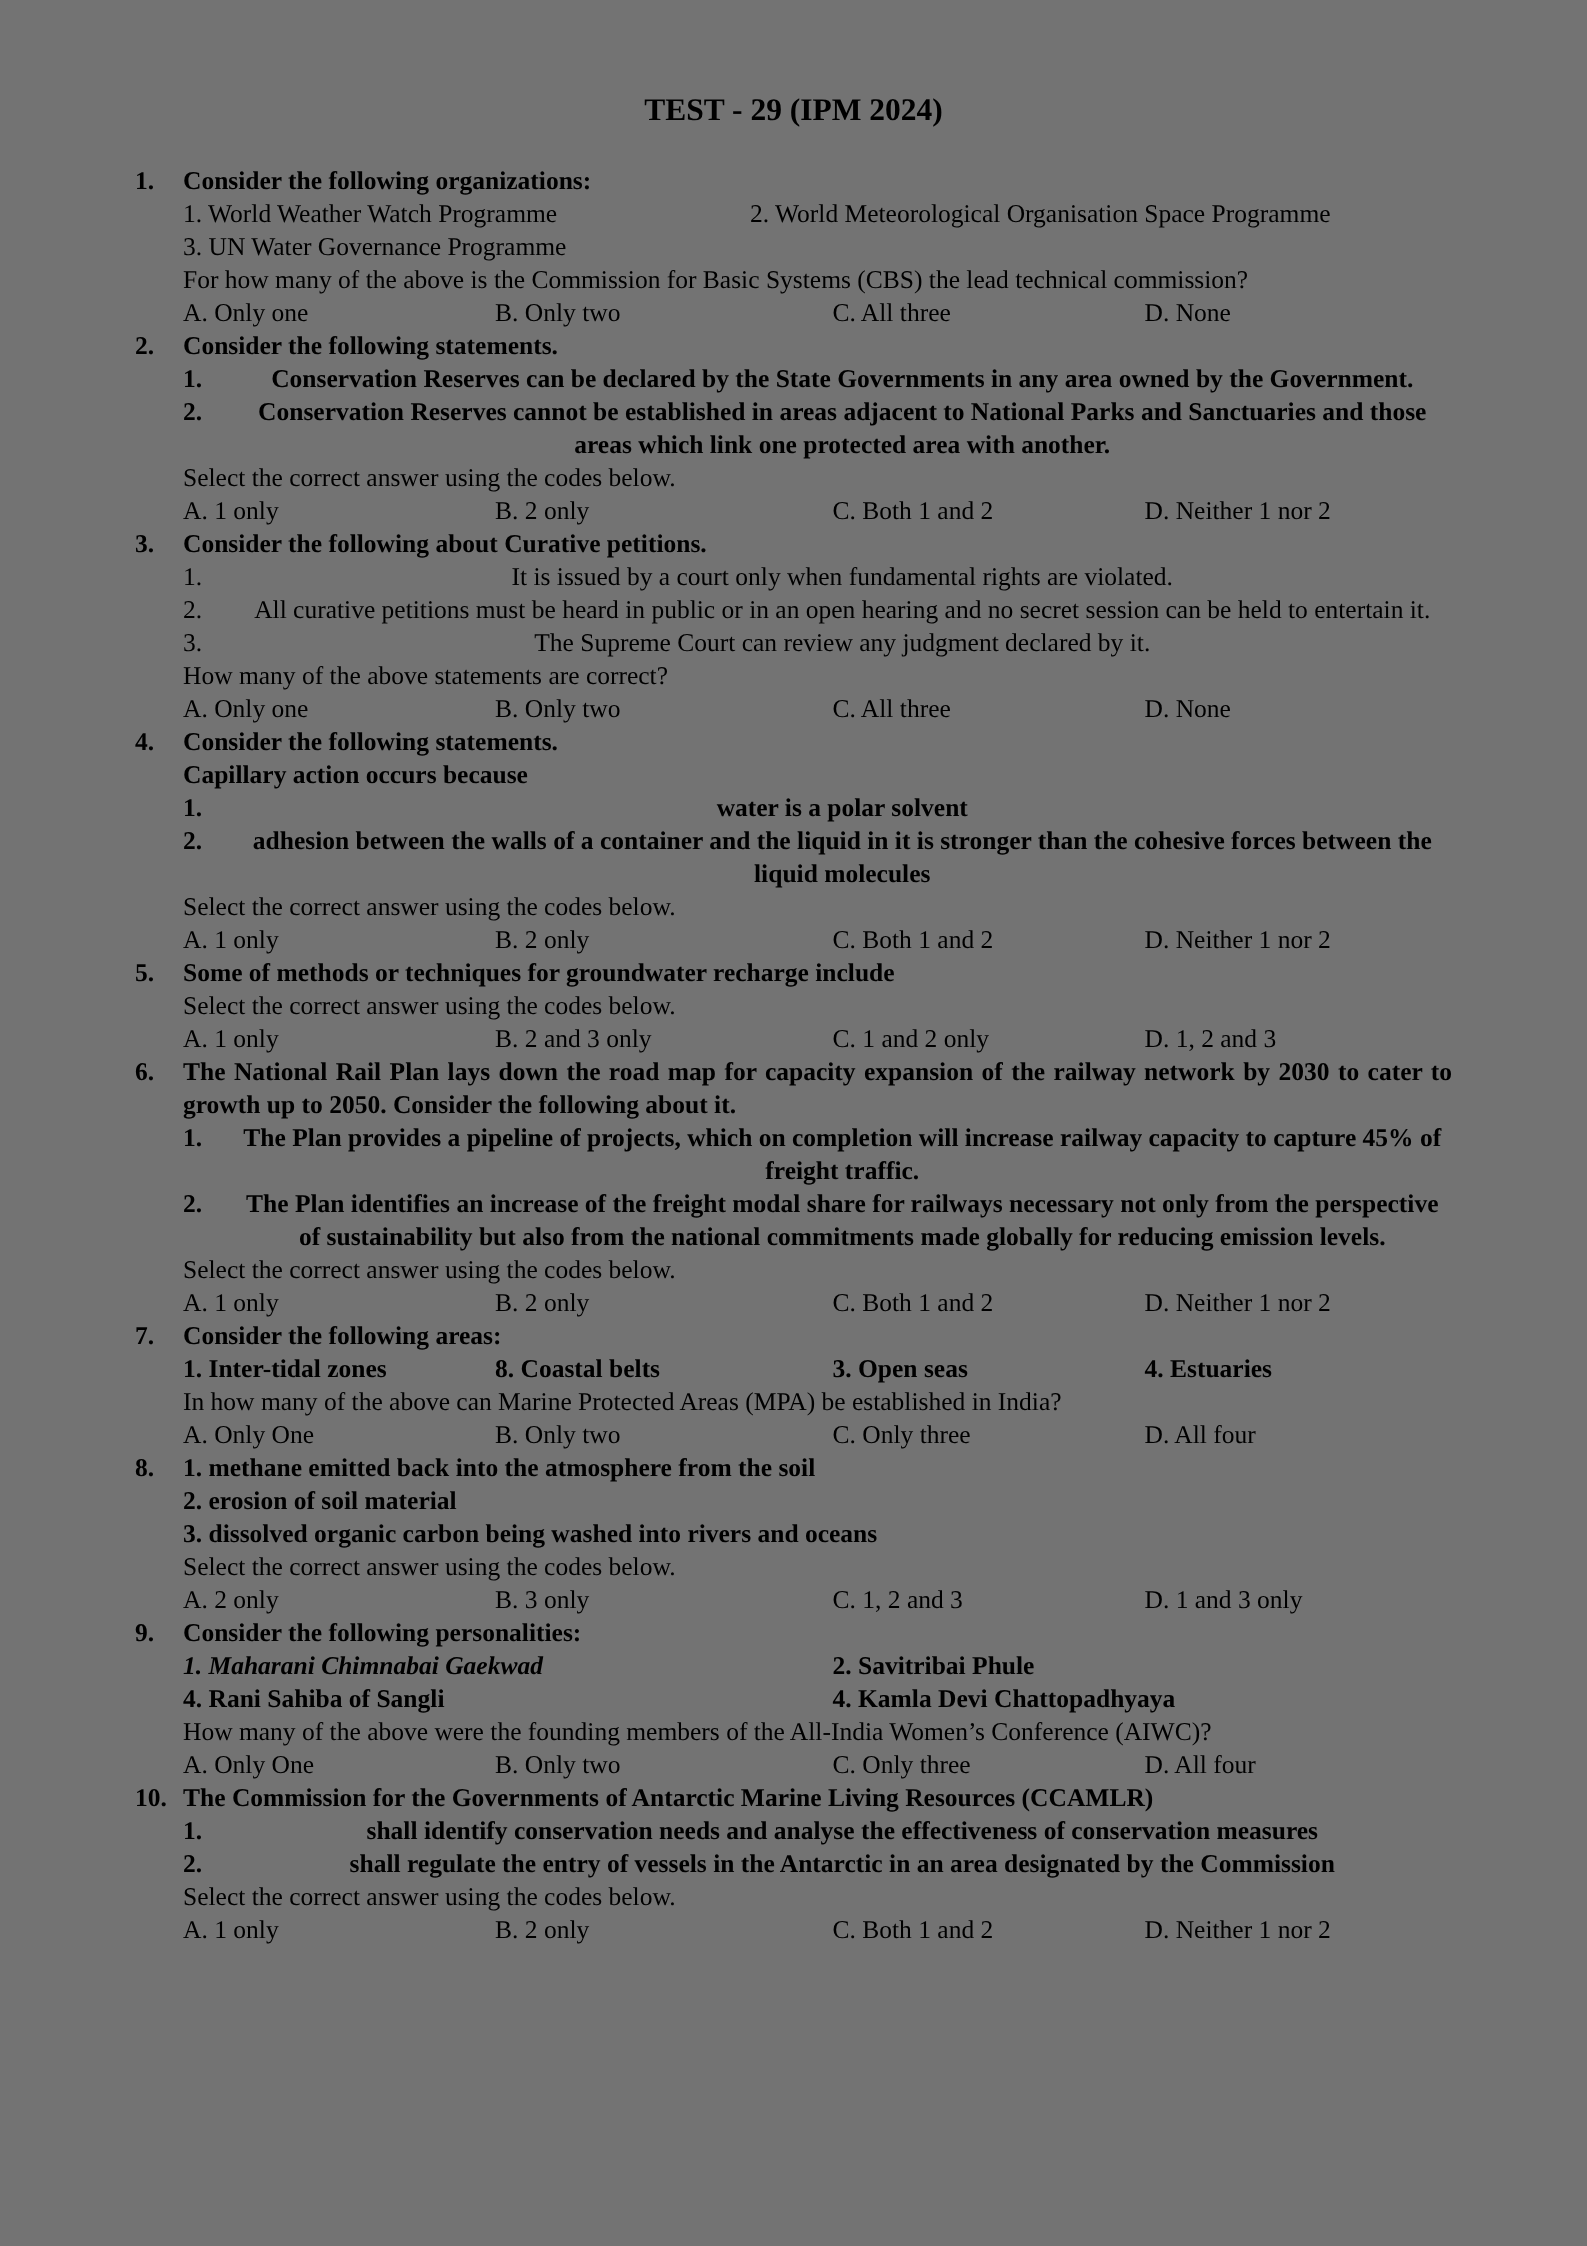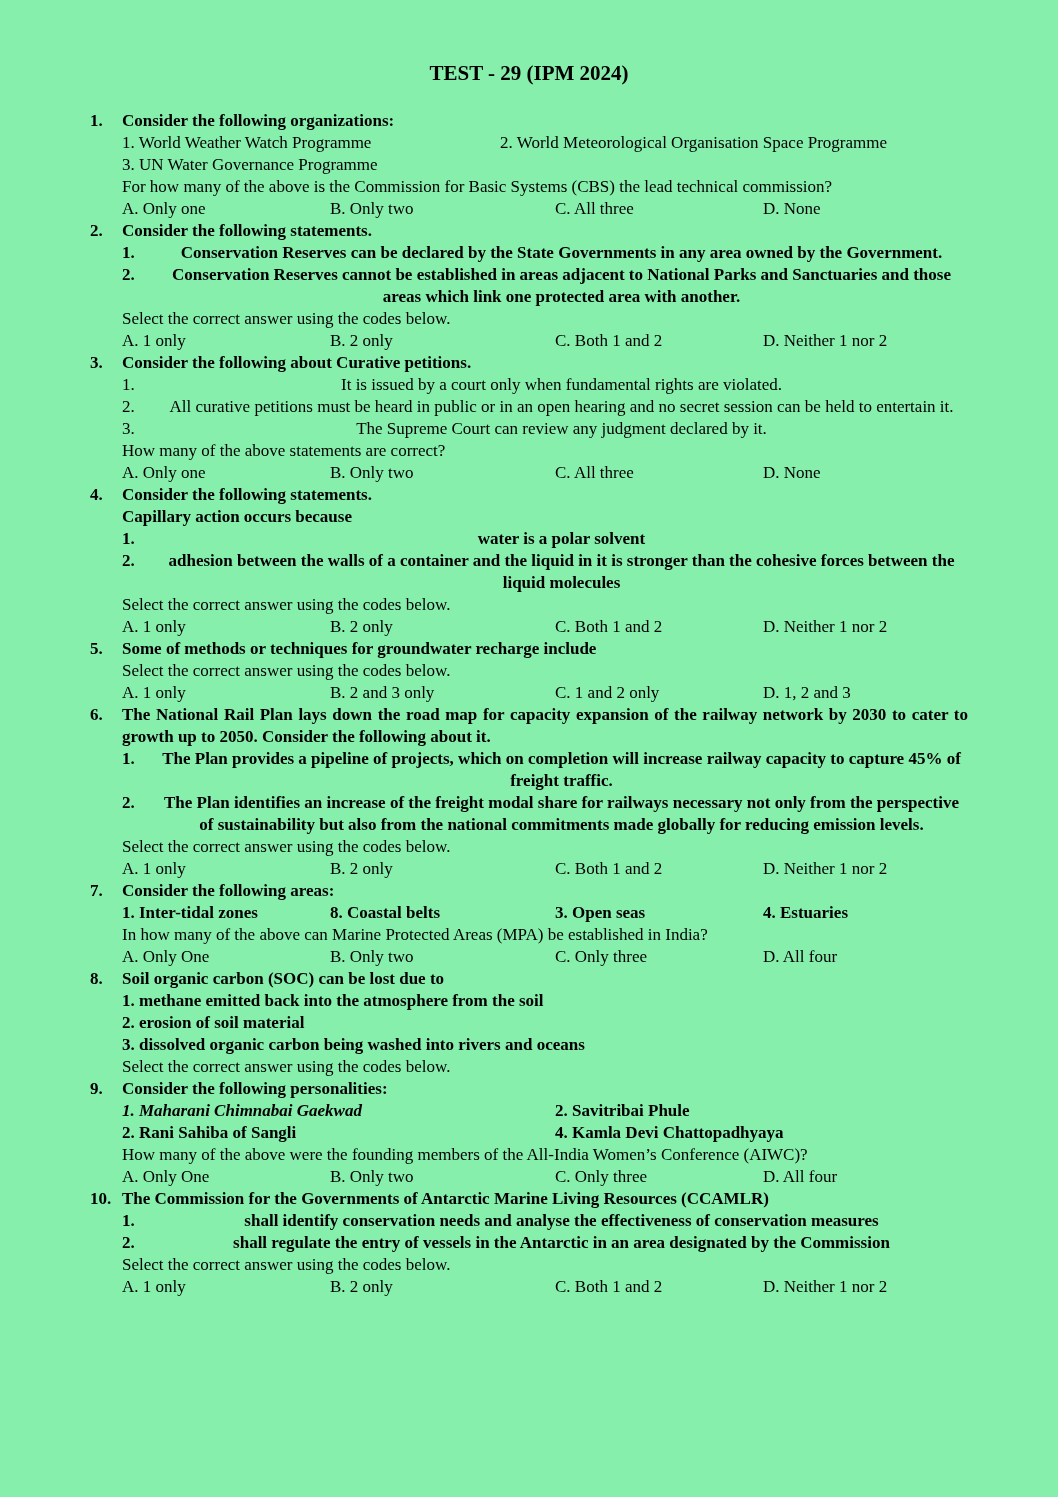--- a/index.html
+++ b/index.html
@@ -1,20 +1,20 @@
 <!DOCTYPE html>
 <html><head>
 <meta charset="utf-8">
 <style>
   * { margin:0; padding:0; box-sizing:border-box; }
   html, body { background:#ffffff; }
   .page {
     position:relative;
     width:1058px; height:1497px;
-    background:#86efac;
+    background:#737373;
     font-family:"Liberation Serif","DejaVu Serif",serif;
     font-size:17px; line-height:22px;
     color:#000;
     overflow:hidden;
   }
   .title {
     padding-top:60px;
     margin-bottom:24px;
     text-align:center;
     font-size:21px; line-height:26px;
@@ -172,37 +172,42 @@
             <span class="col" style="left: 0px;">A. Only One</span>
             <span class="col" style="left: 208px;">B. Only two</span>
             <span class="col" style="left: 433px;">C. Only three</span>
             <span class="col" style="left: 641px;">D. All four</span>
           </div>
         </div>
       </div>
       <div class="question">
         <div class="qnum">8.</div>
         <div class="qbody">
-          <p class="line bold">Soil organic carbon (SOC) can be lost due to</p>
           <p class="line bold">1. methane emitted back into the atmosphere from the soil</p>
           <p class="line bold">2. erosion of soil material</p>
           <p class="line bold">3. dissolved organic carbon being washed into rivers and oceans</p>
           <p class="line">Select the correct answer using the codes below.</p>
+          <div class="cols">
+            <span class="col" style="left: 0px;">A. 2 only</span>
+            <span class="col" style="left: 208px;">B. 3 only</span>
+            <span class="col" style="left: 433px;">C. 1, 2 and 3</span>
+            <span class="col" style="left: 641px;">D. 1 and 3 only</span>
+          </div>
         </div>
       </div>
       <div class="question">
         <div class="qnum">9.</div>
         <div class="qbody">
           <p class="line bold">Consider the following personalities:</p>
           <div class="cols bold">
             <span class="col" style="left: 0px; font-style: italic;">1. Maharani Chimnabai Gaekwad</span>
             <span class="col" style="left: 433px;">2. Savitribai Phule</span>
           </div>
           <div class="cols bold">
-            <span class="col" style="left: 0px;">2. Rani Sahiba of Sangli</span>
+            <span class="col" style="left: 0px;">4. Rani Sahiba of Sangli</span>
             <span class="col" style="left: 433px;">4. Kamla Devi Chattopadhyaya</span>
           </div>
           <p class="line">How many of the above were the founding members of the All-India Women’s Conference (AIWC)?</p>
           <div class="cols">
             <span class="col" style="left: 0px;">A. Only One</span>
             <span class="col" style="left: 208px;">B. Only two</span>
             <span class="col" style="left: 433px;">C. Only three</span>
             <span class="col" style="left: 641px;">D. All four</span>
           </div>
         </div>

